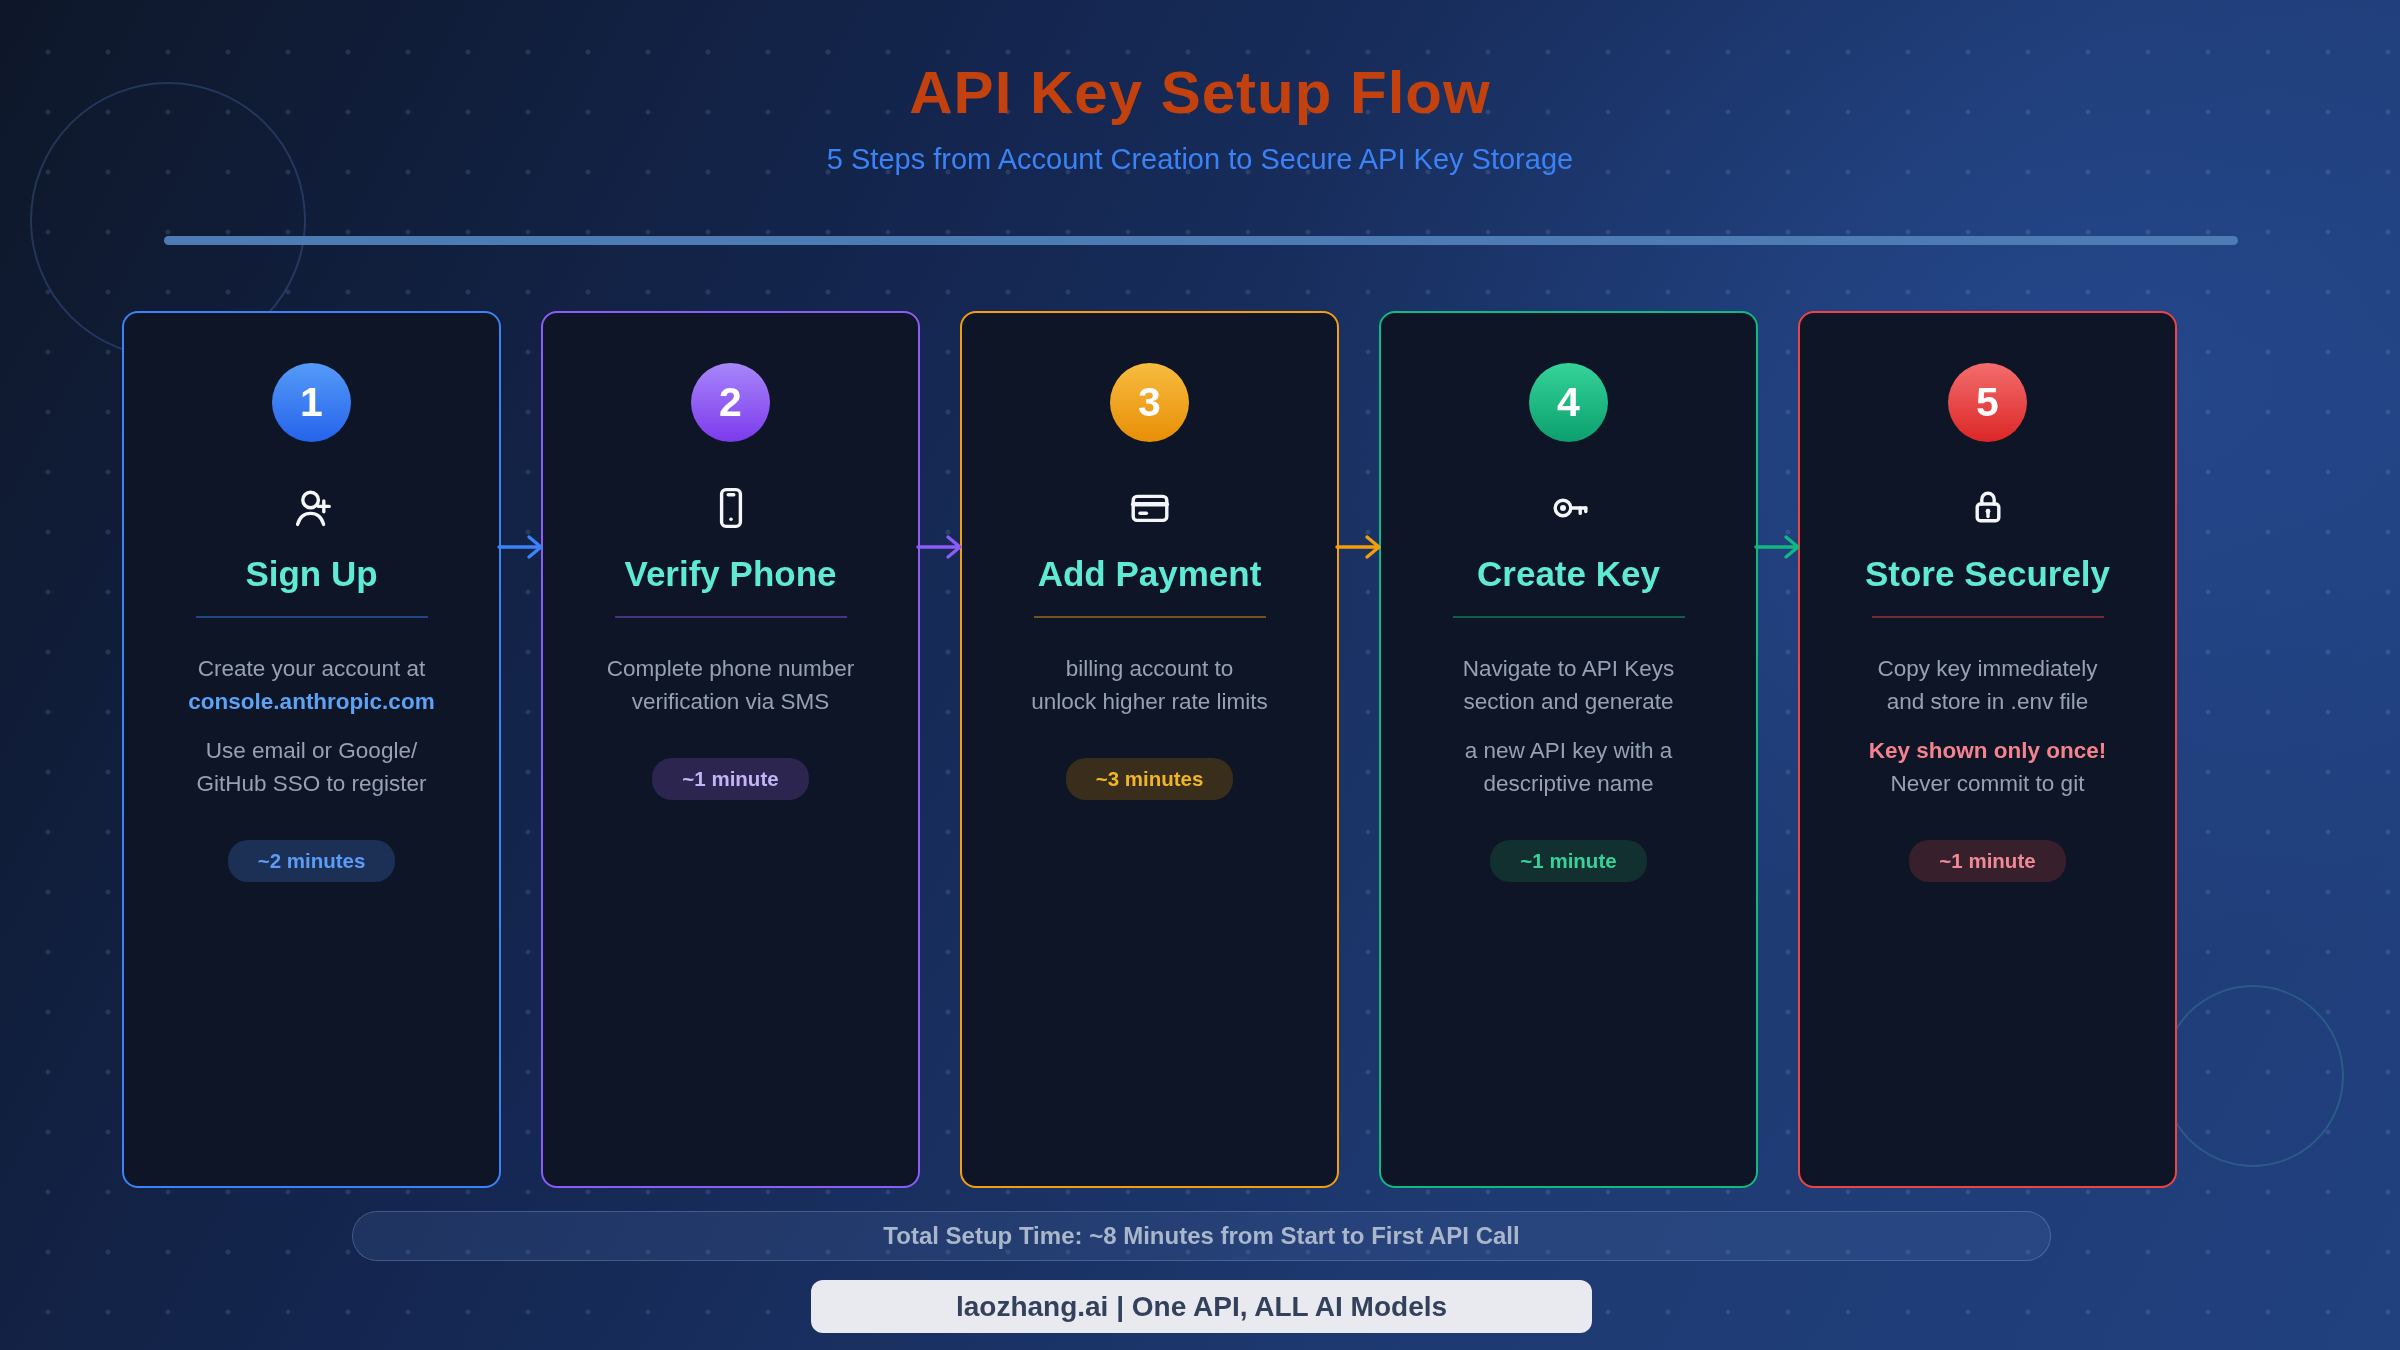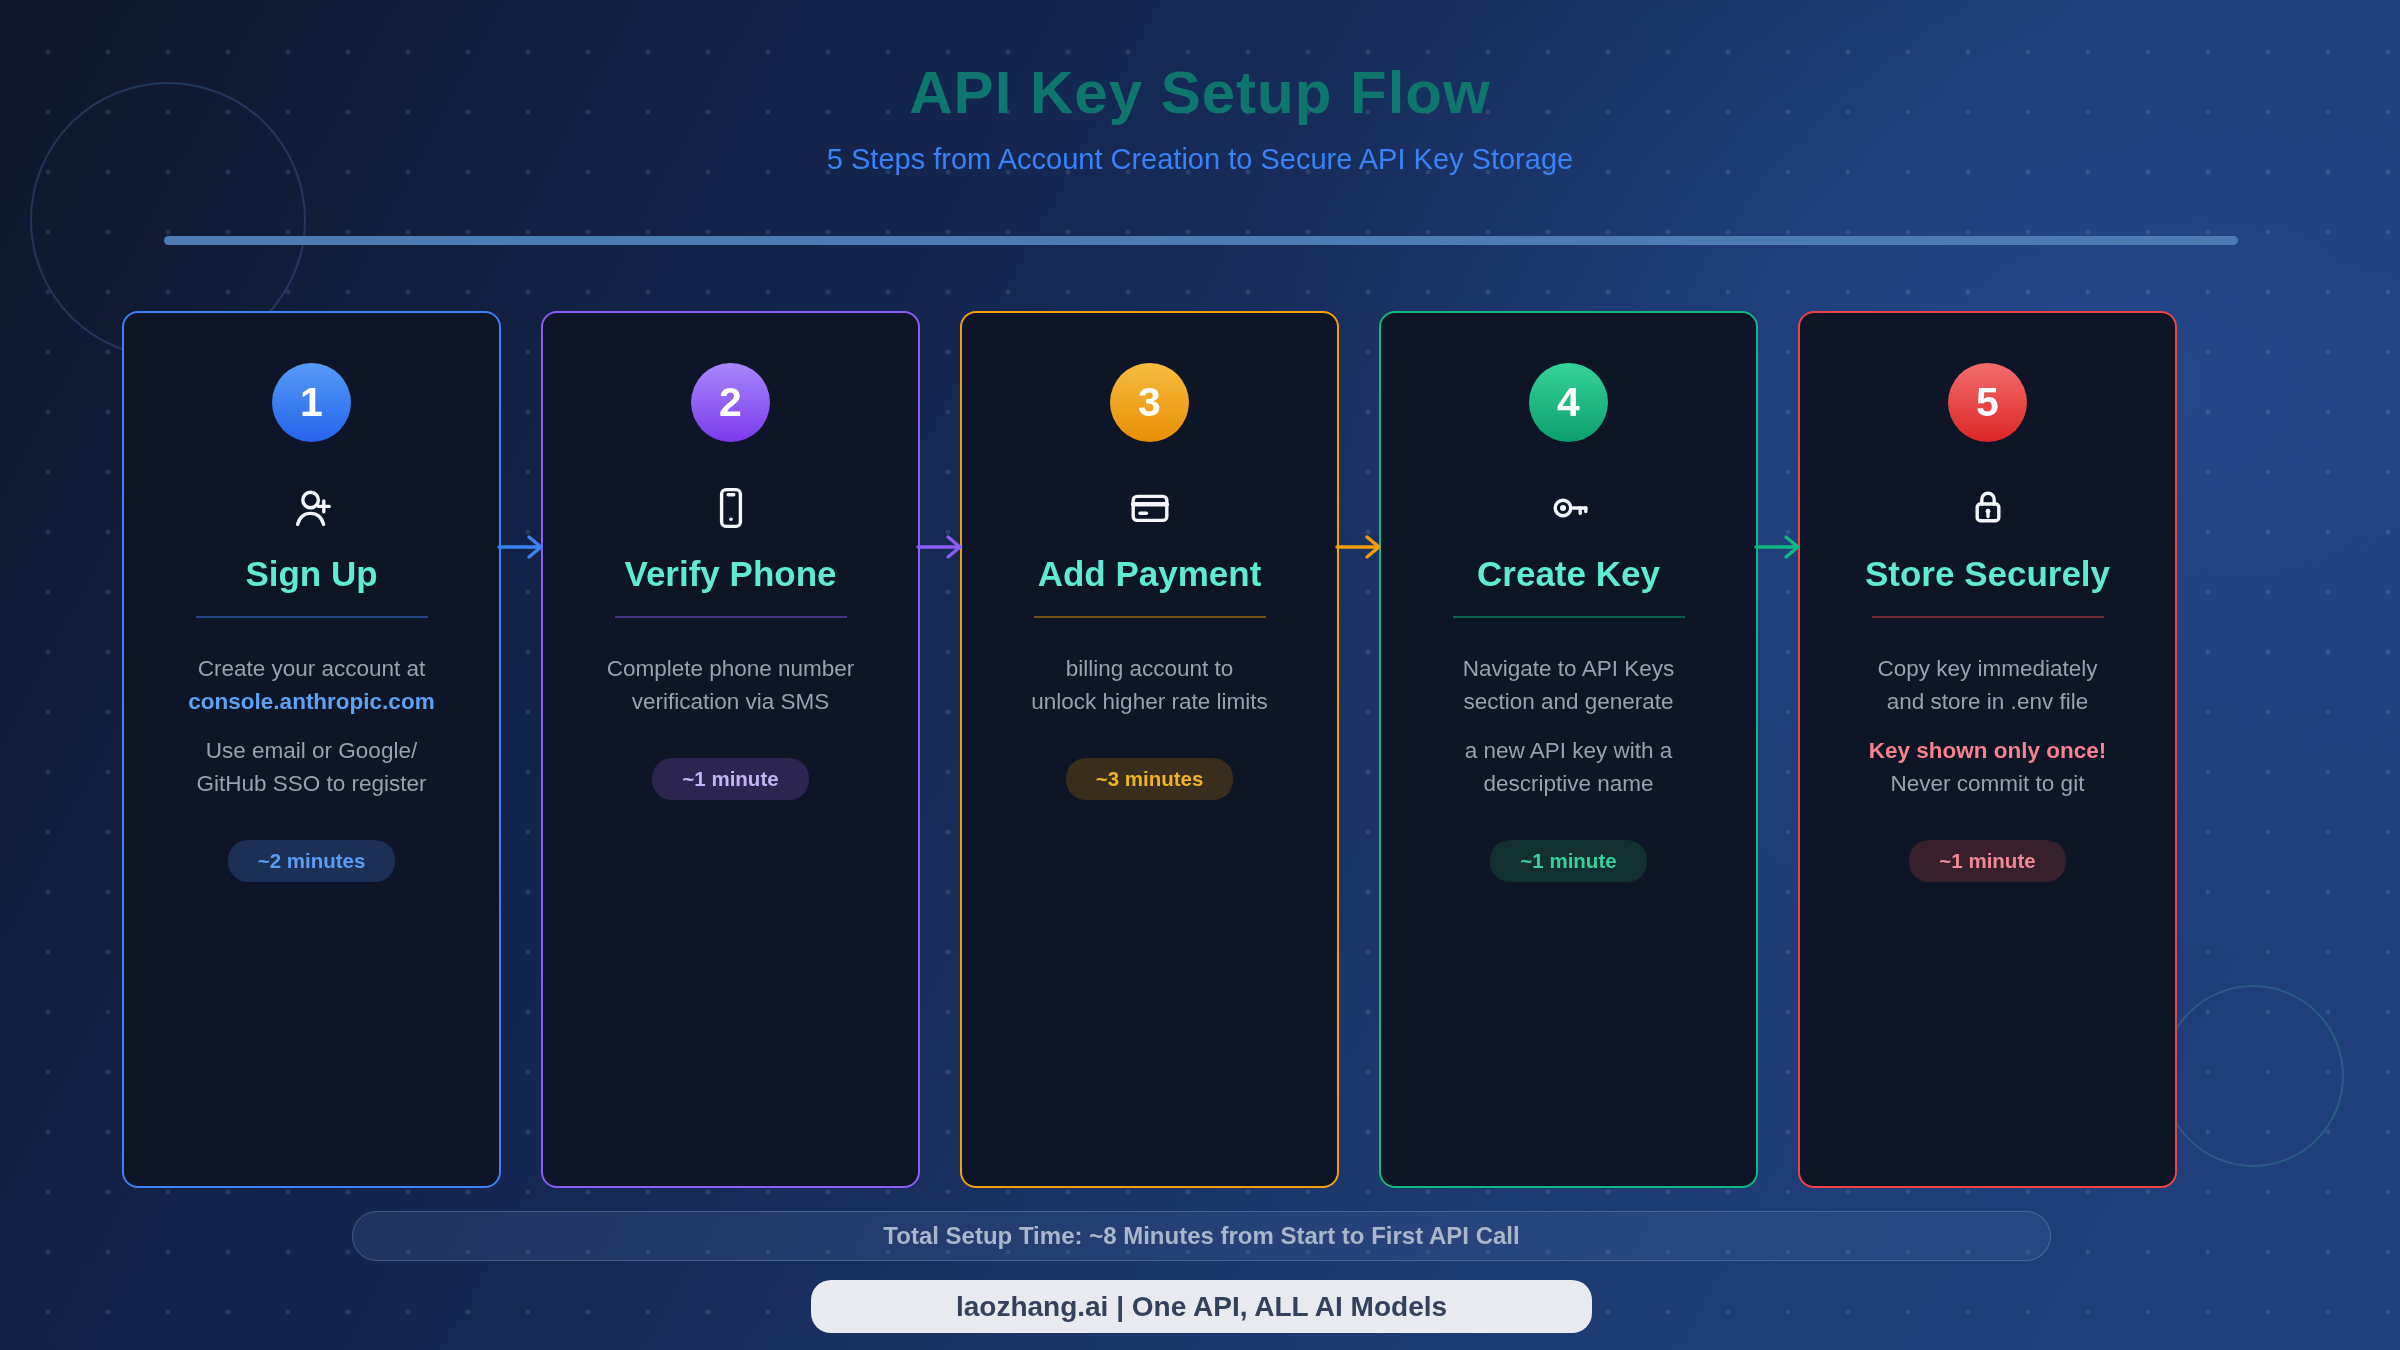--- a/index.html
+++ b/index.html
@@ -13,21 +13,21 @@
   .dots{
     position:absolute;inset:0;pointer-events:none;
     background-image:radial-gradient(rgba(175,195,230,0.14) 2.2px, transparent 2.8px);
     background-size:60px 60px;background-position:18px 22px;
   }
   .deco-circle{position:absolute;border-radius:50%;pointer-events:none;}
   .deco-circle.tl{left:30px;top:82px;width:272px;height:272px;border:2px solid rgba(90,130,200,0.28);}
   .deco-circle.br{left:2162px;top:985px;width:178px;height:178px;border:2px solid rgba(70,160,155,0.30);}
 
   .header{position:absolute;left:0;top:58px;width:2400px;text-align:center;}
-  .header h1{margin:0;font-size:60px;font-weight:700;color:#0f766e;letter-spacing:1px;}
+  .header h1{margin:0;font-size:60px;font-weight:700;color:#c2410c;letter-spacing:1px;}
   .header .sub{margin-top:16px;font-size:29px;color:#3b82f6;}
 
   .progress-line{
     position:absolute;left:164px;top:236px;width:2074px;height:9px;border-radius:5px;
     background:#4d7cb5;
   }
 
   .cards{position:absolute;left:122px;top:311px;display:flex;gap:40px;}
   .card{
     width:379px;height:877px;box-sizing:border-box;
@@ -62,21 +62,21 @@
 
   .total-pill{
     position:absolute;left:352px;top:1211px;width:1699px;height:50px;box-sizing:border-box;
     border:1px solid rgba(165,185,220,0.28);border-radius:25px;
     background:rgba(80,110,170,0.20);
     display:flex;align-items:center;justify-content:center;
     font-size:24px;font-weight:700;color:#aab7cb;
   }
   .brand-bar{
     position:absolute;left:811px;top:1280px;width:781px;height:53px;
-    background:#e8eaef;border-radius:20px;
+    background:#e8eaef;border-radius:12px;
     display:flex;align-items:center;justify-content:center;
     font-size:28px;font-weight:700;color:#34415c;cursor:pointer;
   }
 </style>
 </head>
 <body>
 
 <div class="dots"></div>
 <div class="deco-circle tl"></div>
 <div class="deco-circle br"></div>

